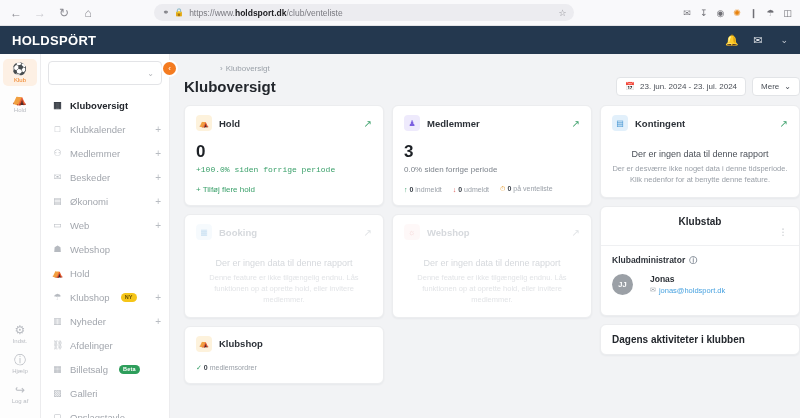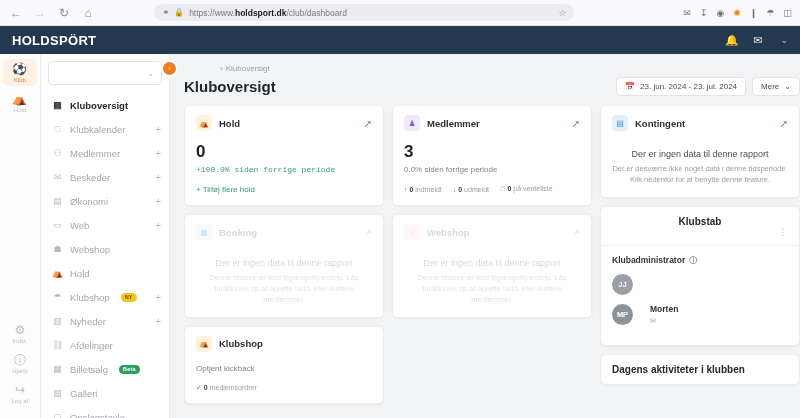--- a/index.html
+++ b/index.html
@@ -182,21 +182,21 @@
 <body>
 
 <div class="browser-bar">
   <span class="nav-btn">←</span>
   <span class="nav-btn disabled">→</span>
   <span class="nav-btn">↻</span>
   <span class="nav-btn">⌂</span>
   <div class="url-bar">
     <span class="url-icon">⚭</span>
     <span class="url-icon">🔒</span>
-    <span class="url-text"><span>https://www.</span><b>holdsport.dk</b><span>/club/dashboard</span></span>
+    <span class="url-text"><span>https://www.</span><b>holdsport.dk</b><span>/club/venteliste</span></span>
     <span class="star-ico" style="margin-left:auto">☆</span>
   </div>
   <div class="toolbar-right">
     <span class="tb-ico">✉</span>
     <span class="tb-ico">↧</span>
     <span class="tb-ico">◉</span>
     <span class="tb-ico ext">✺</span>
     <span class="tb-ico">❙</span>
     <span class="tb-ico">☂</span>
     <span class="tb-ico">◫</span>
@@ -393,21 +393,20 @@
             </div>
           </div>
         </div>
 
         <div class="row2">
           <div class="card" style="max-width:49%">
             <div class="card-head">
               <div class="card-ico ico-klubshop">⛺</div>
               <div class="card-title">Klubshop</div>
             </div>
-            <div class="sub grey">Optjent kickback</div>
             <div class="stat-row">
               <span><span class="check">✓</span> <b>0</b> <span>medlemsordrer</span></span>
             </div>
           </div>
         </div>
       </div>
 
       <div class="col-right">
         <div class="card">
           <div class="card-head">
@@ -427,26 +426,26 @@
             <div class="dots">⋮</div>
           </div>
           <div class="panel-divider"></div>
           <div class="role">
             <span>Klubadministrator</span>
             <span class="info-ico">ⓘ</span>
           </div>
           <div id="staff-list">
               <div class="person">
                 <div class="avatar av-grey">JJ</div>
-              </div>
-              <div class="person">
-                <div class="avatar av-grey2">MP</div>
                 <div>
-                  <div class="p-name">Morten</div>
-                  <div class="p-mail-empty"><span class="mail-ico">✉</span></div>
+                  <div class="p-name">Jonas</div>
+                  <div class="p-mail">
+                    <span class="mail-ico">✉</span>
+                    <span>jonas@holdsport.dk</span>
+                  </div>
                 </div>
               </div>
             </div>
         </div>
 
         <div class="card" style="padding-bottom:9px">
           <div class="panel-title">Dagens aktiviteter i klubben</div>
         </div>
       </div>
     </div>

